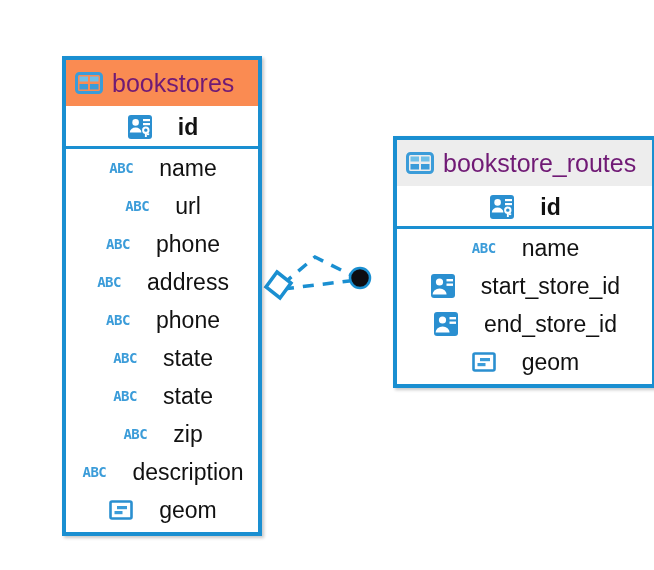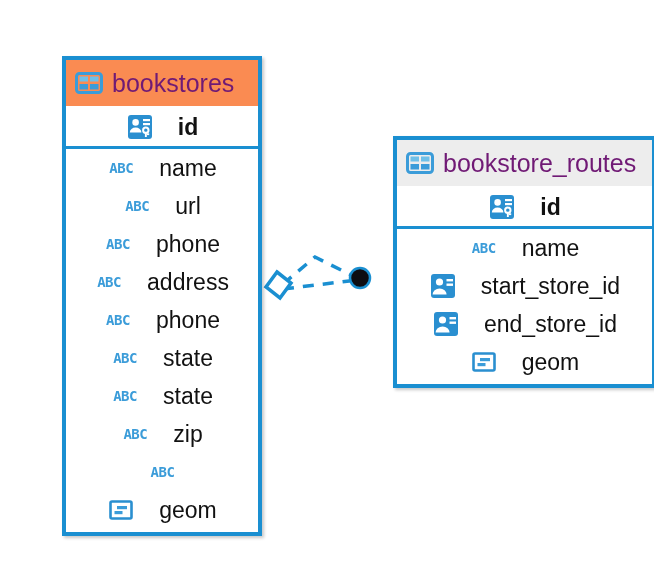--- a/index.html
+++ b/index.html
@@ -194,20 +194,21 @@
         <span class="field-name">state</span>
       </div>
 
       <div class="field-row">
         <span class="abc-icon">ABC</span>
         <span class="field-name">zip</span>
       </div>
 
       <div class="field-row">
         <span class="abc-icon">ABC</span>
+        <span class="field-name">description</span>
       </div>
 
       <div class="field-row">
         <svg class="field-icon" viewBox="0 0 26 26">
           <rect x="2.5" y="4.5" width="21" height="17" rx="1.5" ry="1.5" fill="#ffffff" stroke="#2a8fd0" stroke-width="2.6"></rect>
           <rect x="9" y="9" width="10" height="3.2" fill="#3b9cd9"></rect>
           <rect x="6.5" y="14" width="8" height="3.2" fill="#3b9cd9"></rect>
         </svg>
         <span class="field-name">geom</span>
       </div>

